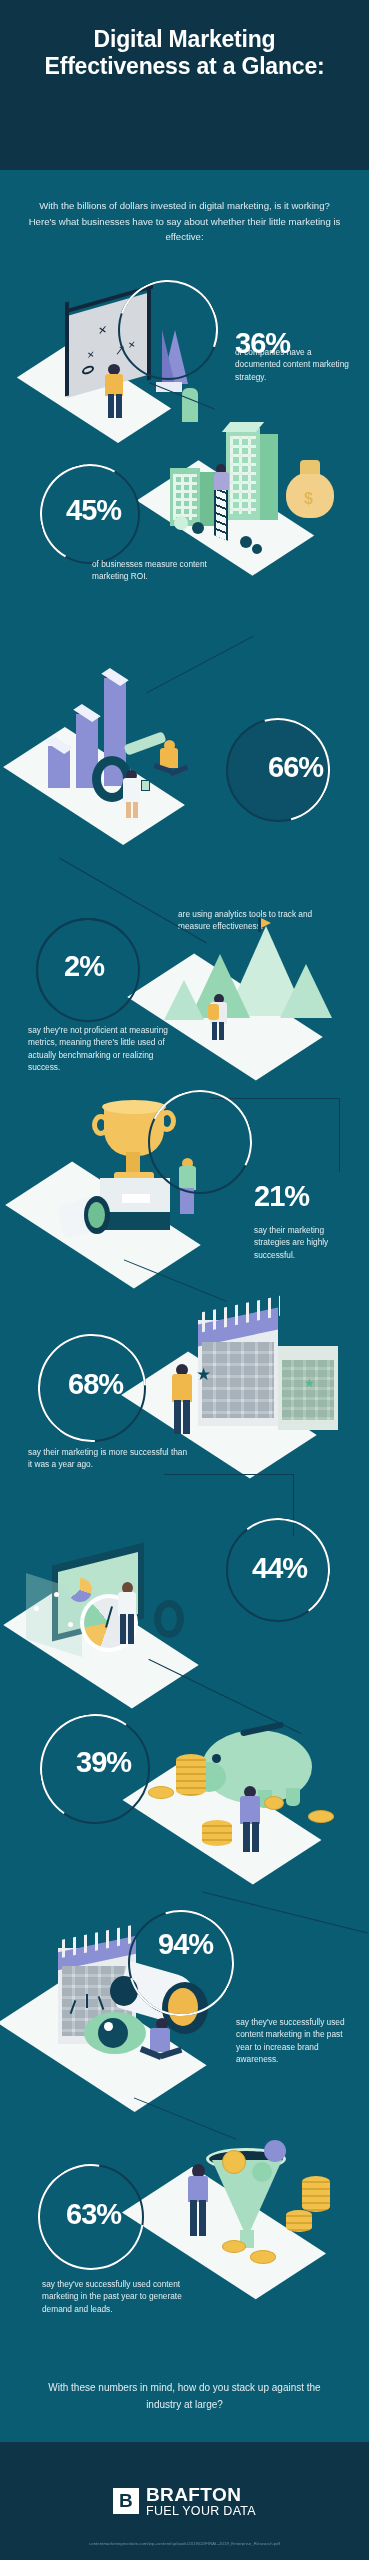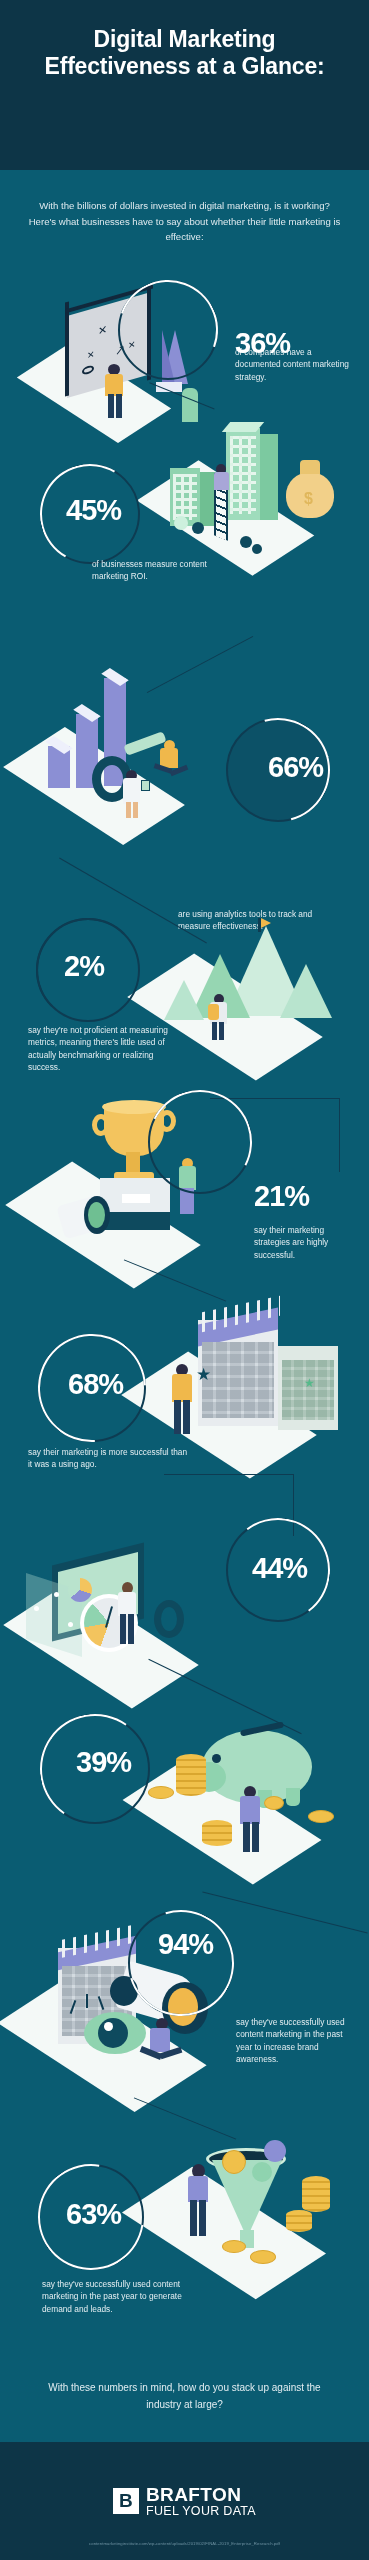--- a/index.html
+++ b/index.html
@@ -375,21 +375,21 @@
     <div class="person-head" style="left:36px;top:62px;width:12px;height:12px;background:#2b2b44;"></div>
     <div class="person-body" style="left:32px;top:72px;width:20px;height:28px;background:#f0b84b;"></div>
     <div class="leg" style="left:34px;top:98px;width:7px;height:34px;"></div>
     <div class="leg" style="left:43px;top:98px;width:7px;height:34px;"></div>
     <div style="position:absolute;left:56px;top:62px;color:#0e4a5e;font-size:17px;">★</div>
   </div>
   <div class="circle" style="left:38px;top:46px;width:108px;height:108px;">
     <div class="arc" style="border-top-color:#ffffff;border-left-color:#ffffff;border-bottom-color:#ffffff;transform:rotate(42deg);"></div>
   </div>
   <div class="pct" style="position:absolute;left:68px;top:82px;">68%</div>
-  <div class="caption" style="left:28px;top:158px;width:160px;">say their marketing is more successful than it was a using ago.</div>
+  <div class="caption" style="left:28px;top:158px;width:160px;">say their marketing is more successful than it was a year ago.</div>
 </div>
 
 <div class="stat" style="top:1518px;height:190px;">
   <div class="connector" style="left:164px;top:-44px;width:130px;height:62px;border-left:none;border-top:1px solid #0e3c52;border-right:1px solid #0e3c52;border-bottom:none;"></div>
   <div style="position:absolute;left:12px;top:30px;width:230px;height:164px;">
     <div class="plate" style="left:14px;top:58px;width:150px;height:78px;">
       <div class="edge"></div>
         <div class="top"></div>
     </div>
 

